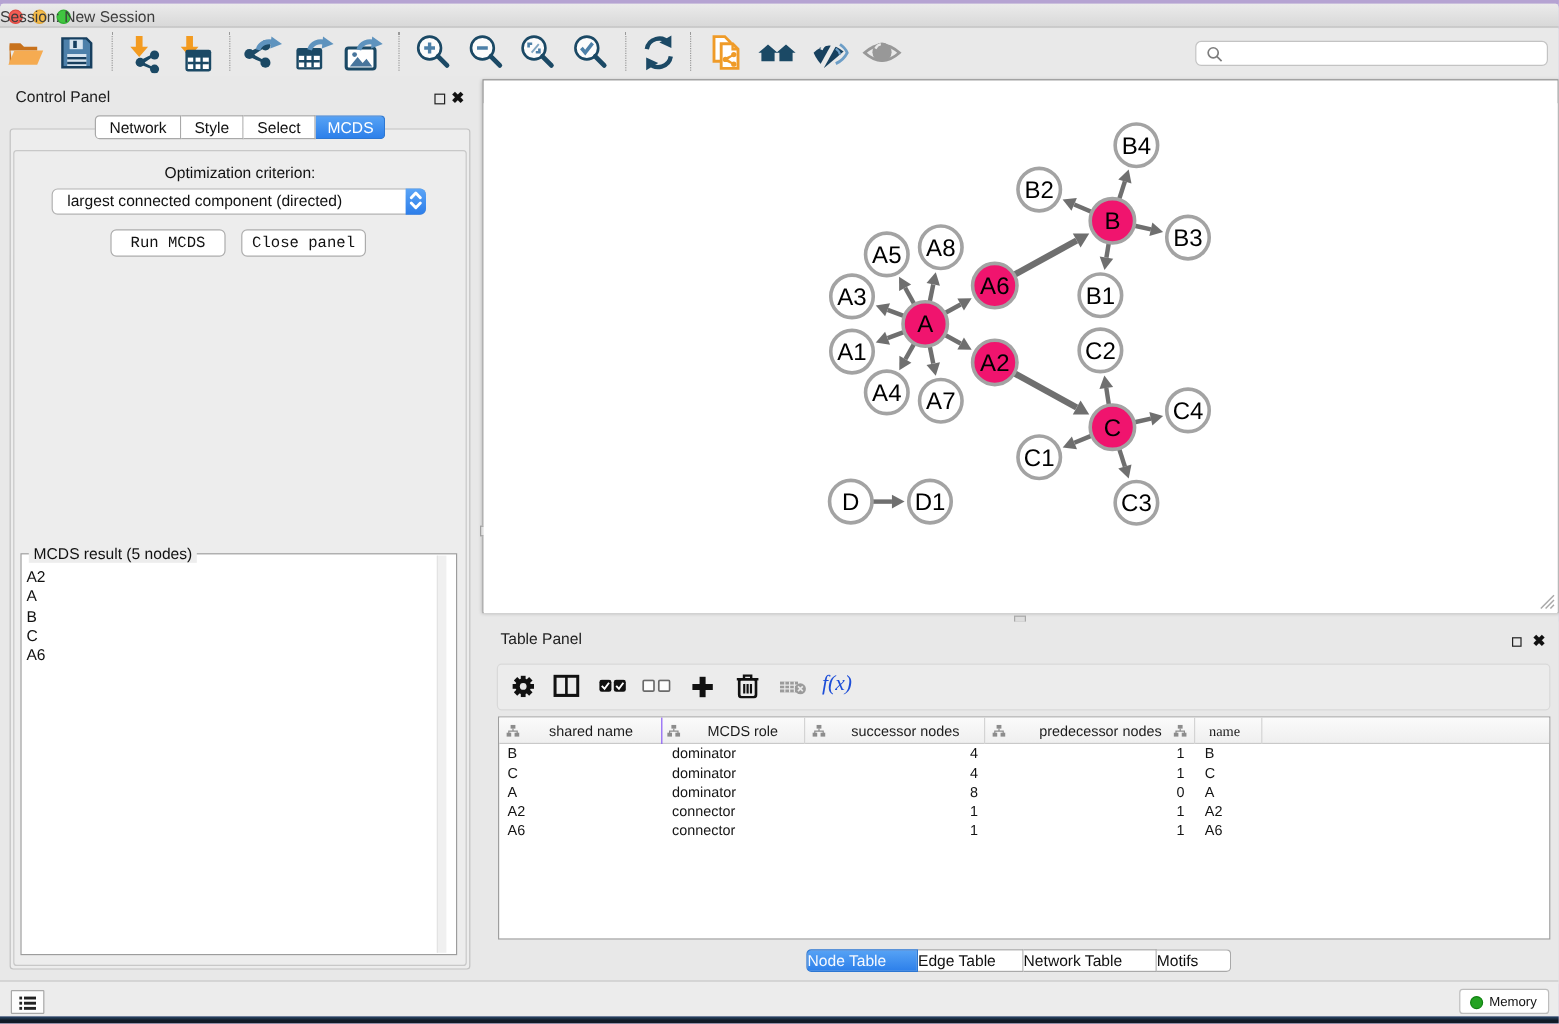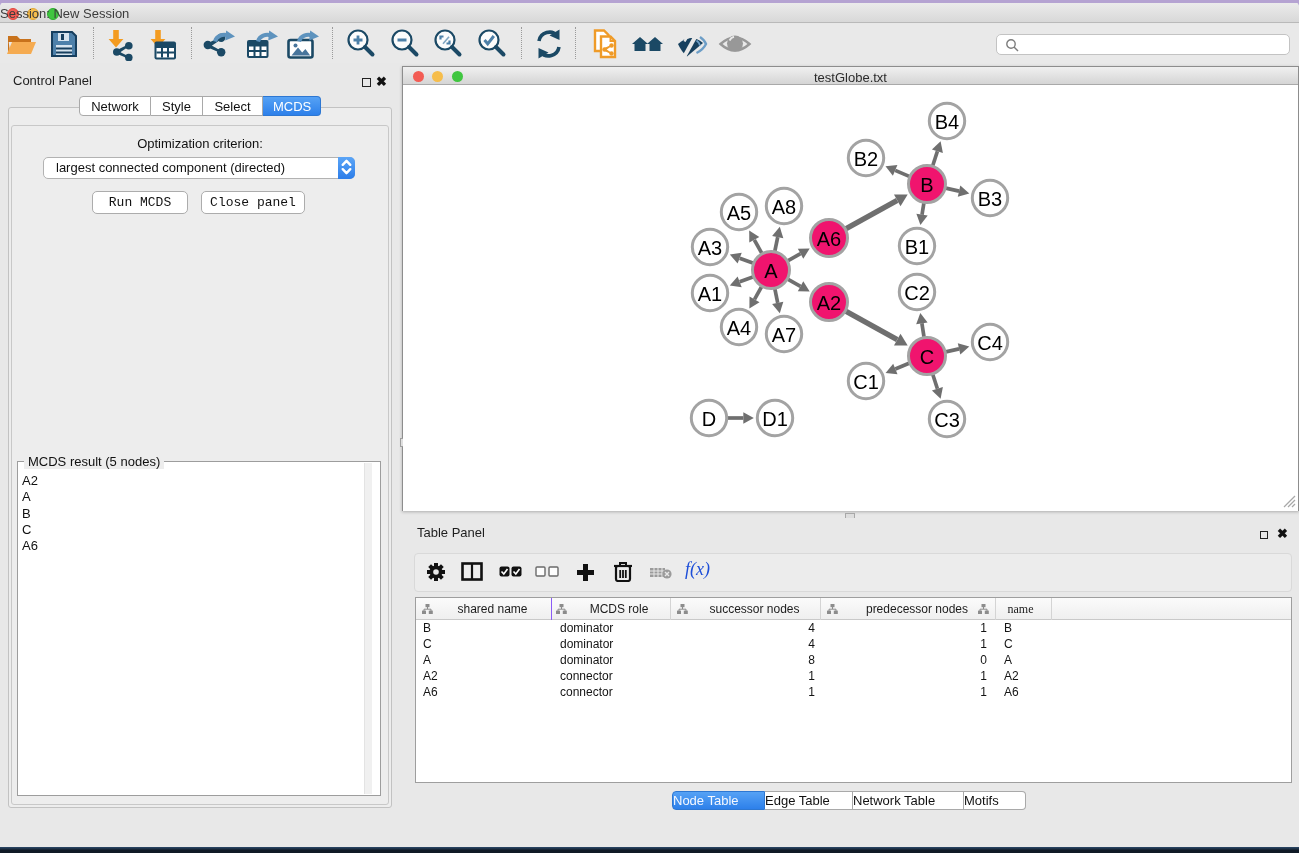--- a/index.html
+++ b/index.html
@@ -235,26 +235,20 @@
   </div>
   <div class="cpbtn" style="left:92px;width:96px;">Run MCDS</div>
   <div class="cpbtn" style="left:201px;width:104px;">Close panel</div>
   <div id="mcds-group">
     <div id="mcds-legend">MCDS result (5 nodes)</div>
     <div id="mcds-scroll"></div>
     <div id="mcds-list">A2<br>A<br>B<br>C<br>A6</div>
   </div>
 </div>
 <div id="netwin" class="abs">
-  <div id="nw-titlebar">
-    <div class="tl" style="left:10px;top:4px;width:11px;height:11px;background:#f35c54;"></div>
-    <div class="tl" style="left:29px;top:4px;width:11px;height:11px;background:#f6bd4b;"></div>
-    <div class="tl" style="left:49px;top:4px;width:11px;height:11px;background:#40c640;"></div>
-    <div id="nw-title">testGlobe.txt</div>
-  </div>
   <div style="position:absolute;left:-3px;top:371px;width:6px;height:9px;background:#e0e0e0;border:1px solid #9f9f9f;"></div>
 
 <div id="nw-canvas">
         <svg width="894" height="424" viewBox="0 0 894 424" style="position:absolute;left:0;top:0">
 <line x1="351.2" y1="177.6" x2="336.7" y2="172.2" stroke="#6f6f6f" stroke-width="3.7"></line>
 <polygon points="326.8,168.5 338.7,166.8 334.6,177.6" fill="#6f6f6f"></polygon>
 <line x1="359.3" y1="168.2" x2="351.3" y2="153.8" stroke="#6f6f6f" stroke-width="3.7"></line>
 <polygon points="346.2,144.6 356.3,151.0 346.3,156.5" fill="#6f6f6f"></polygon>
 <line x1="371.6" y1="166.4" x2="374.7" y2="151.1" stroke="#6f6f6f" stroke-width="3.7"></line>
 <polygon points="376.8,140.8 380.3,152.2 369.1,149.9" fill="#6f6f6f"></polygon>
@@ -490,15 +484,33 @@
 <span style="position:absolute;left:588px;">A6</span>
 </div>
       </div>
   <div id="tp-tabs">
     <div class="tptab sel" style="width:93px;">Node Table</div>
     <div class="tptab" style="width:88px;">Edge Table</div>
     <div class="tptab" style="width:111px;">Network Table</div>
     <div class="tptab last" style="width:62px;">Motifs</div>
   </div>
 </div>
+<div id="statusbar">
+  <div id="sb-btn">
+        <svg width="14" height="12" viewBox="0 0 14 12" style="position:absolute;left:6px;top:4px">
+          <g fill="#222">
+            <rect x="0" y="0.5" width="2.4" height="2.4"></rect>
+            <rect x="0" y="4.8" width="2.4" height="2.4"></rect>
+            <rect x="0" y="9.1" width="2.4" height="2.4"></rect>
+            <rect x="4" y="0.5" width="10" height="2.4"></rect>
+            <rect x="4" y="4.8" width="10" height="2.4"></rect>
+            <rect x="4" y="9.1" width="10" height="2.4"></rect>
+          </g>
+        </svg>
+      </div>
+  <div id="sb-mem">
+        <span style="position:absolute;left:8px;top:5px;width:11px;height:11px;border-radius:50%;background:#24a222;border:1px solid #128212;"></span>
+        <span style="position:absolute;left:24px;top:4px;">Memory</span>
+      </div>
+</div>
 </div>
 <div id="purple"></div>
 <div style="position:absolute;left:0;top:847px;width:1299px;height:6px;background:linear-gradient(#2c4a6b,#101a26 55%);"></div>
 
 </body></html>

